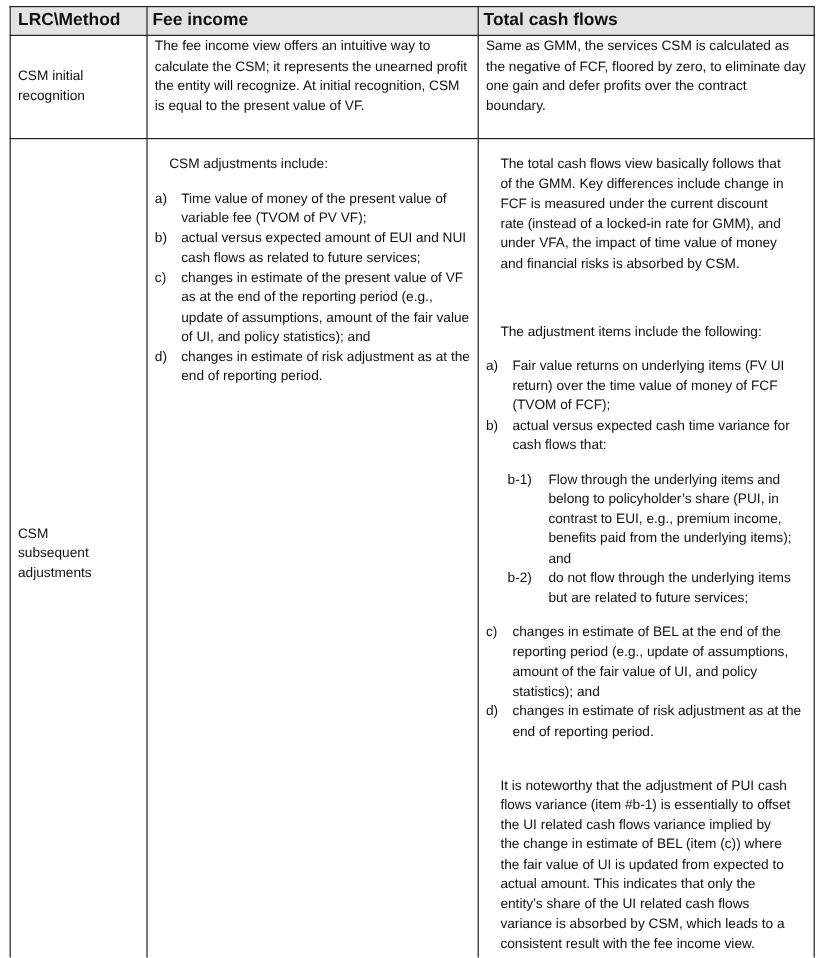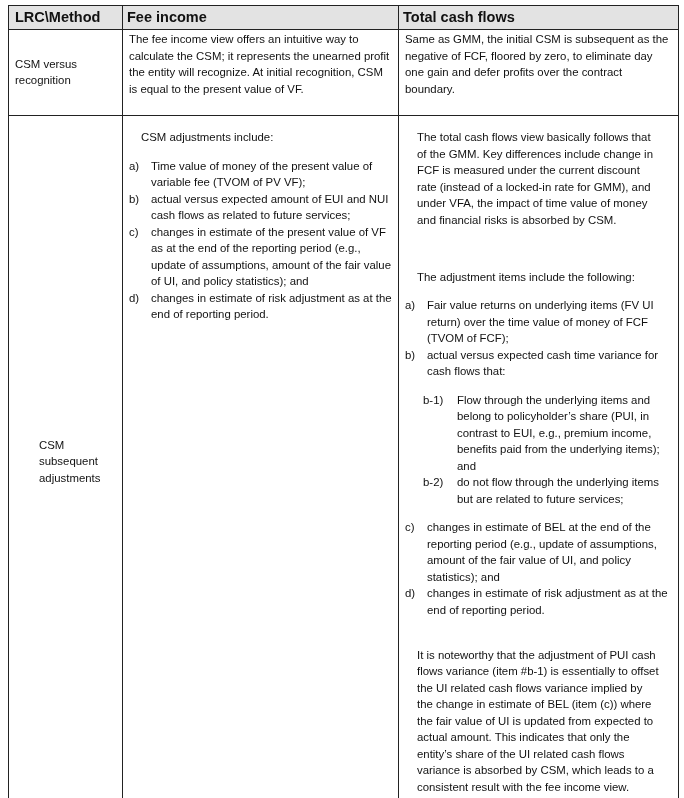--- a/index.html
+++ b/index.html
@@ -44,27 +44,27 @@
     </colgroup>
   <thead>
     <tr>
       <th class="first">LRC\Method</th>
       <th>Fee income</th>
       <th>Total cash flows</th>
     </tr>
   </thead>
   <tbody>
     <tr class="r1">
-      <td class="rowhead">CSM versus recognition</td>
+      <td class="rowhead">CSM initial recognition</td>
       <td>The fee income view offers an intuitive way to calculate the CSM; it represents the unearned profit the entity will recognize. At initial recognition, CSM is equal to the present value of VF.</td>
-      <td>Same as GMM, the initial CSM is subsequent as the negative of FCF, floored by zero, to eliminate day one gain and defer profits over the contract boundary.</td>
+      <td>Same as GMM, the services CSM is calculated as the negative of FCF, floored by zero, to eliminate day one gain and defer profits over the contract boundary.</td>
     </tr>
     <tr class="r2">
       <td class="rowhead">
-        <span style="display:block;width:80px;margin-left:24px;">CSM subsequent adjustments</span>
+        <span style="display:block;width:80px;">CSM subsequent adjustments</span>
       </td>
       <td>
         <p class="para">CSM adjustments include:</p>
         <ul class="list">
           <li><span class="mk">a)</span><span>Time value of money of the present value of variable fee (TVOM of PV VF);</span></li>
           <li><span class="mk">b)</span><span>actual versus expected amount of EUI and NUI cash flows as related to future services;</span></li>
           <li><span class="mk">c)</span><span>changes in estimate of the present value of VF as at the end of the reporting period (e.g., update of assumptions, amount of the fair value of UI, and policy statistics); and</span></li>
           <li><span class="mk">d)</span><span>changes in estimate of risk adjustment as at the end of reporting period.</span></li>
         </ul>
       </td>

